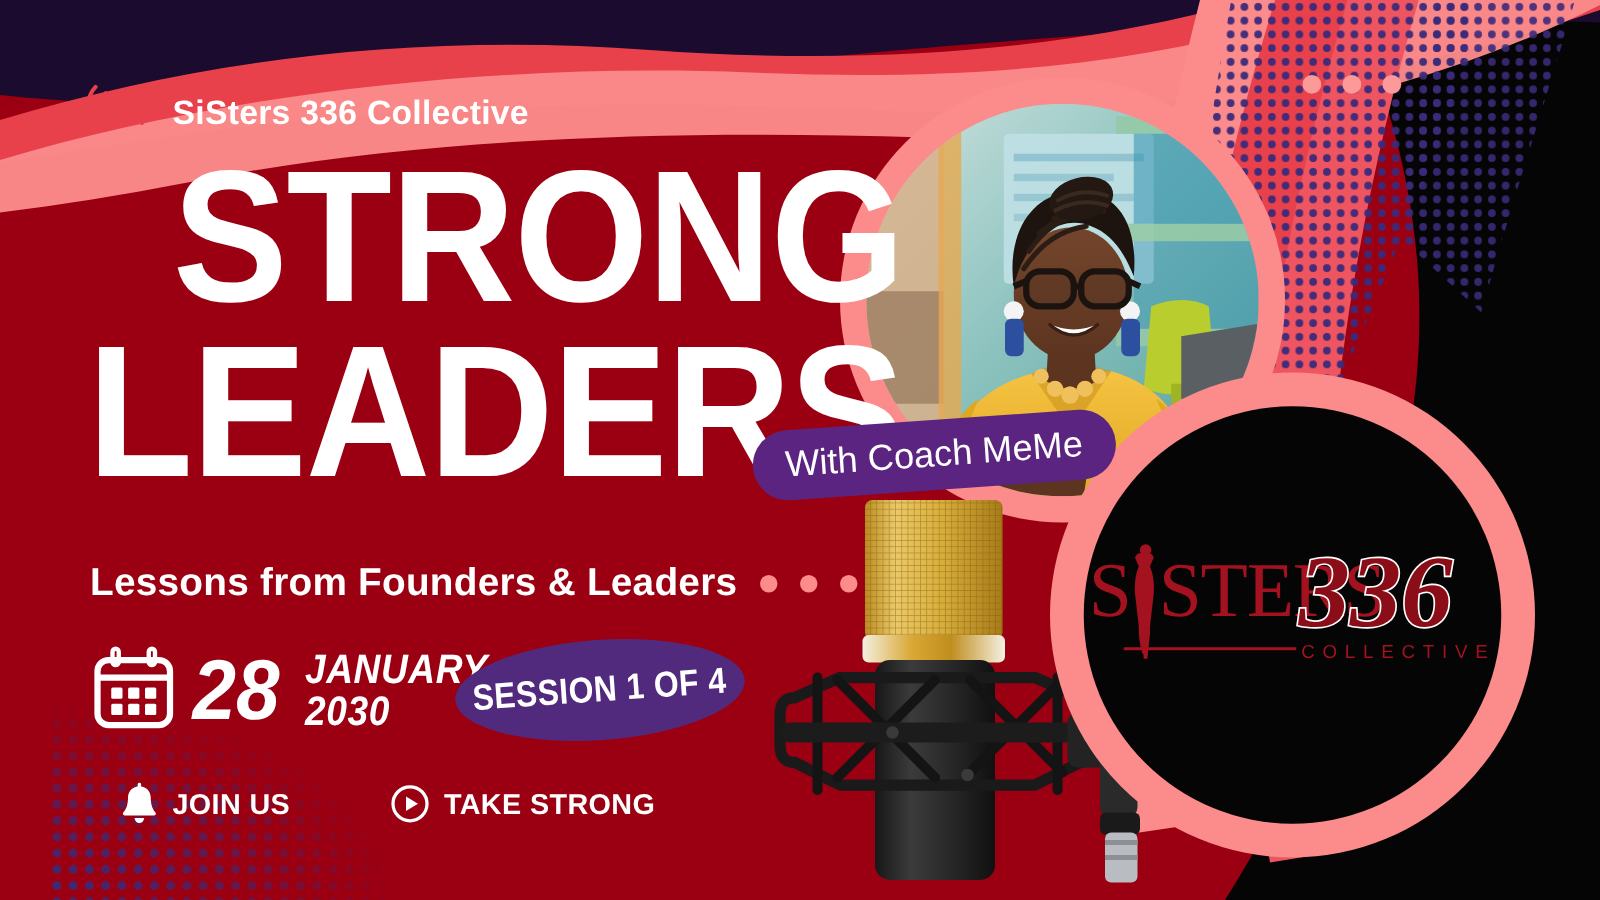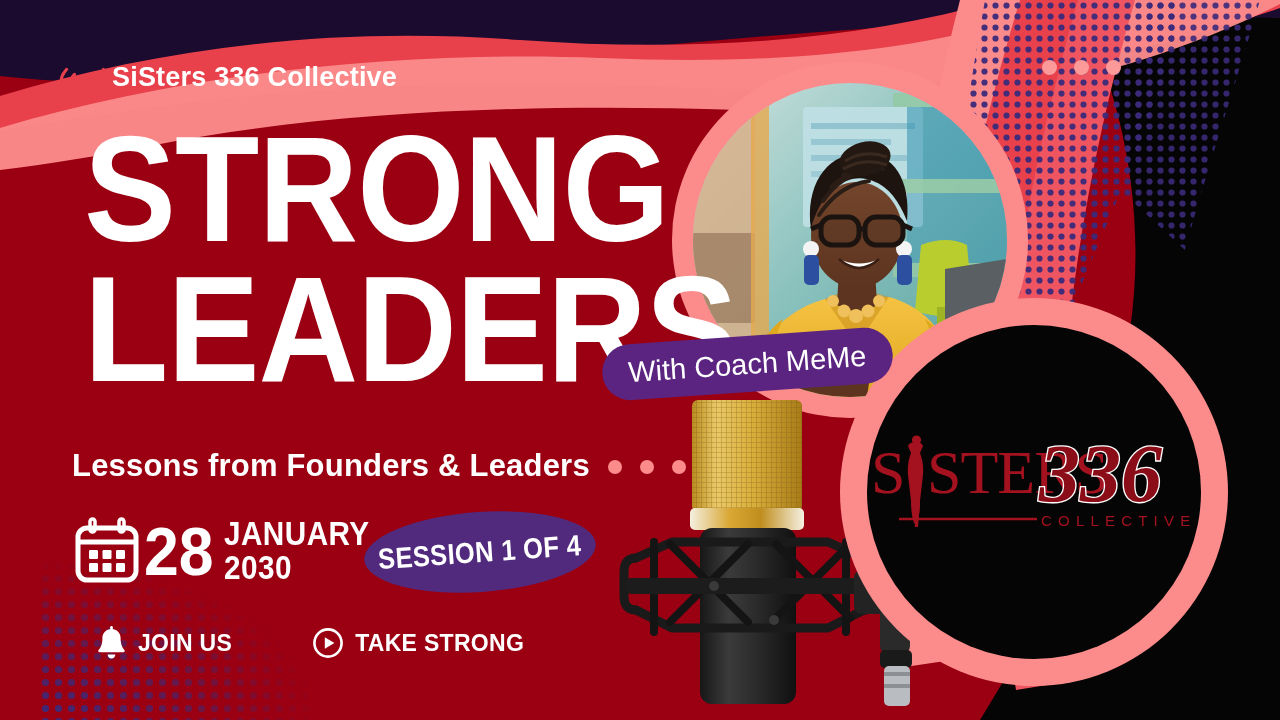--- a/index.html
+++ b/index.html
@@ -14,31 +14,31 @@
     background:#9B0012; overflow:hidden;
   }
 
   
   .layer { position:absolute; pointer-events:none; }
 
   #bg-svg { position:absolute; left:0; top:0; width:1280px; height:720px; }
 
   
   #brand-row {
-    position:absolute; left:60px; top:62px;
-    display:flex; align-items:flex-start; gap:2px; z-index:40;
+    position:absolute; left:70px; top:62px;
+    display:flex; align-items:flex-end; gap:18px; z-index:40;
   }
   #brand-icon { width:50px; height:44px; display:block; }
   #brand-name {
     color:#ffffff; font-size:27px; font-weight:bold;
     letter-spacing:.2px; white-space:nowrap;
   }
 
   
-  #headline { position:absolute; left:84px; top:120px; z-index:40; }
+  #headline { position:absolute; left:70px; top:120px; z-index:40;text-align:right; }
   .headline-line {
     color:#ffffff;
     font-family:"Liberation Sans Narrow","Liberation Sans",sans-serif;
     font-weight:bold;
     font-size:150px;
     line-height:0.93;
     letter-spacing:-1px;
     transform:scaleX(0.92);
     transform-origin:left center;
     white-space:nowrap;
@@ -46,21 +46,21 @@
 
   #subtitle {
     position:absolute; left:72px; top:448px; z-index:40;
     color:#ffffff; font-size:31px; font-weight:700; letter-spacing:.2px;
     white-space:nowrap;
   }
 
   
   #date-row {
     position:absolute; left:72px; top:516px; z-index:40;
-    display:flex; align-items:center; gap:2px;
+    display:flex; align-items:flex-end; gap:12px;font-style:italic;
   }
   #calendar-icon { width:70px; height:70px; display:block; flex:none; }
   #date-day {
     color:#fff; font-family:"Liberation Sans Narrow","Liberation Sans",sans-serif;
     font-weight:bold; font-size:68px; line-height:1; transform:scaleX(.92);
     transform-origin:left center; margin-right:2px;
   }
   #date-my { display:flex; flex-direction:column; justify-content:center; }
   #date-month, #date-year {
     color:#fff; font-family:"Liberation Sans Narrow","Liberation Sans",sans-serif;

